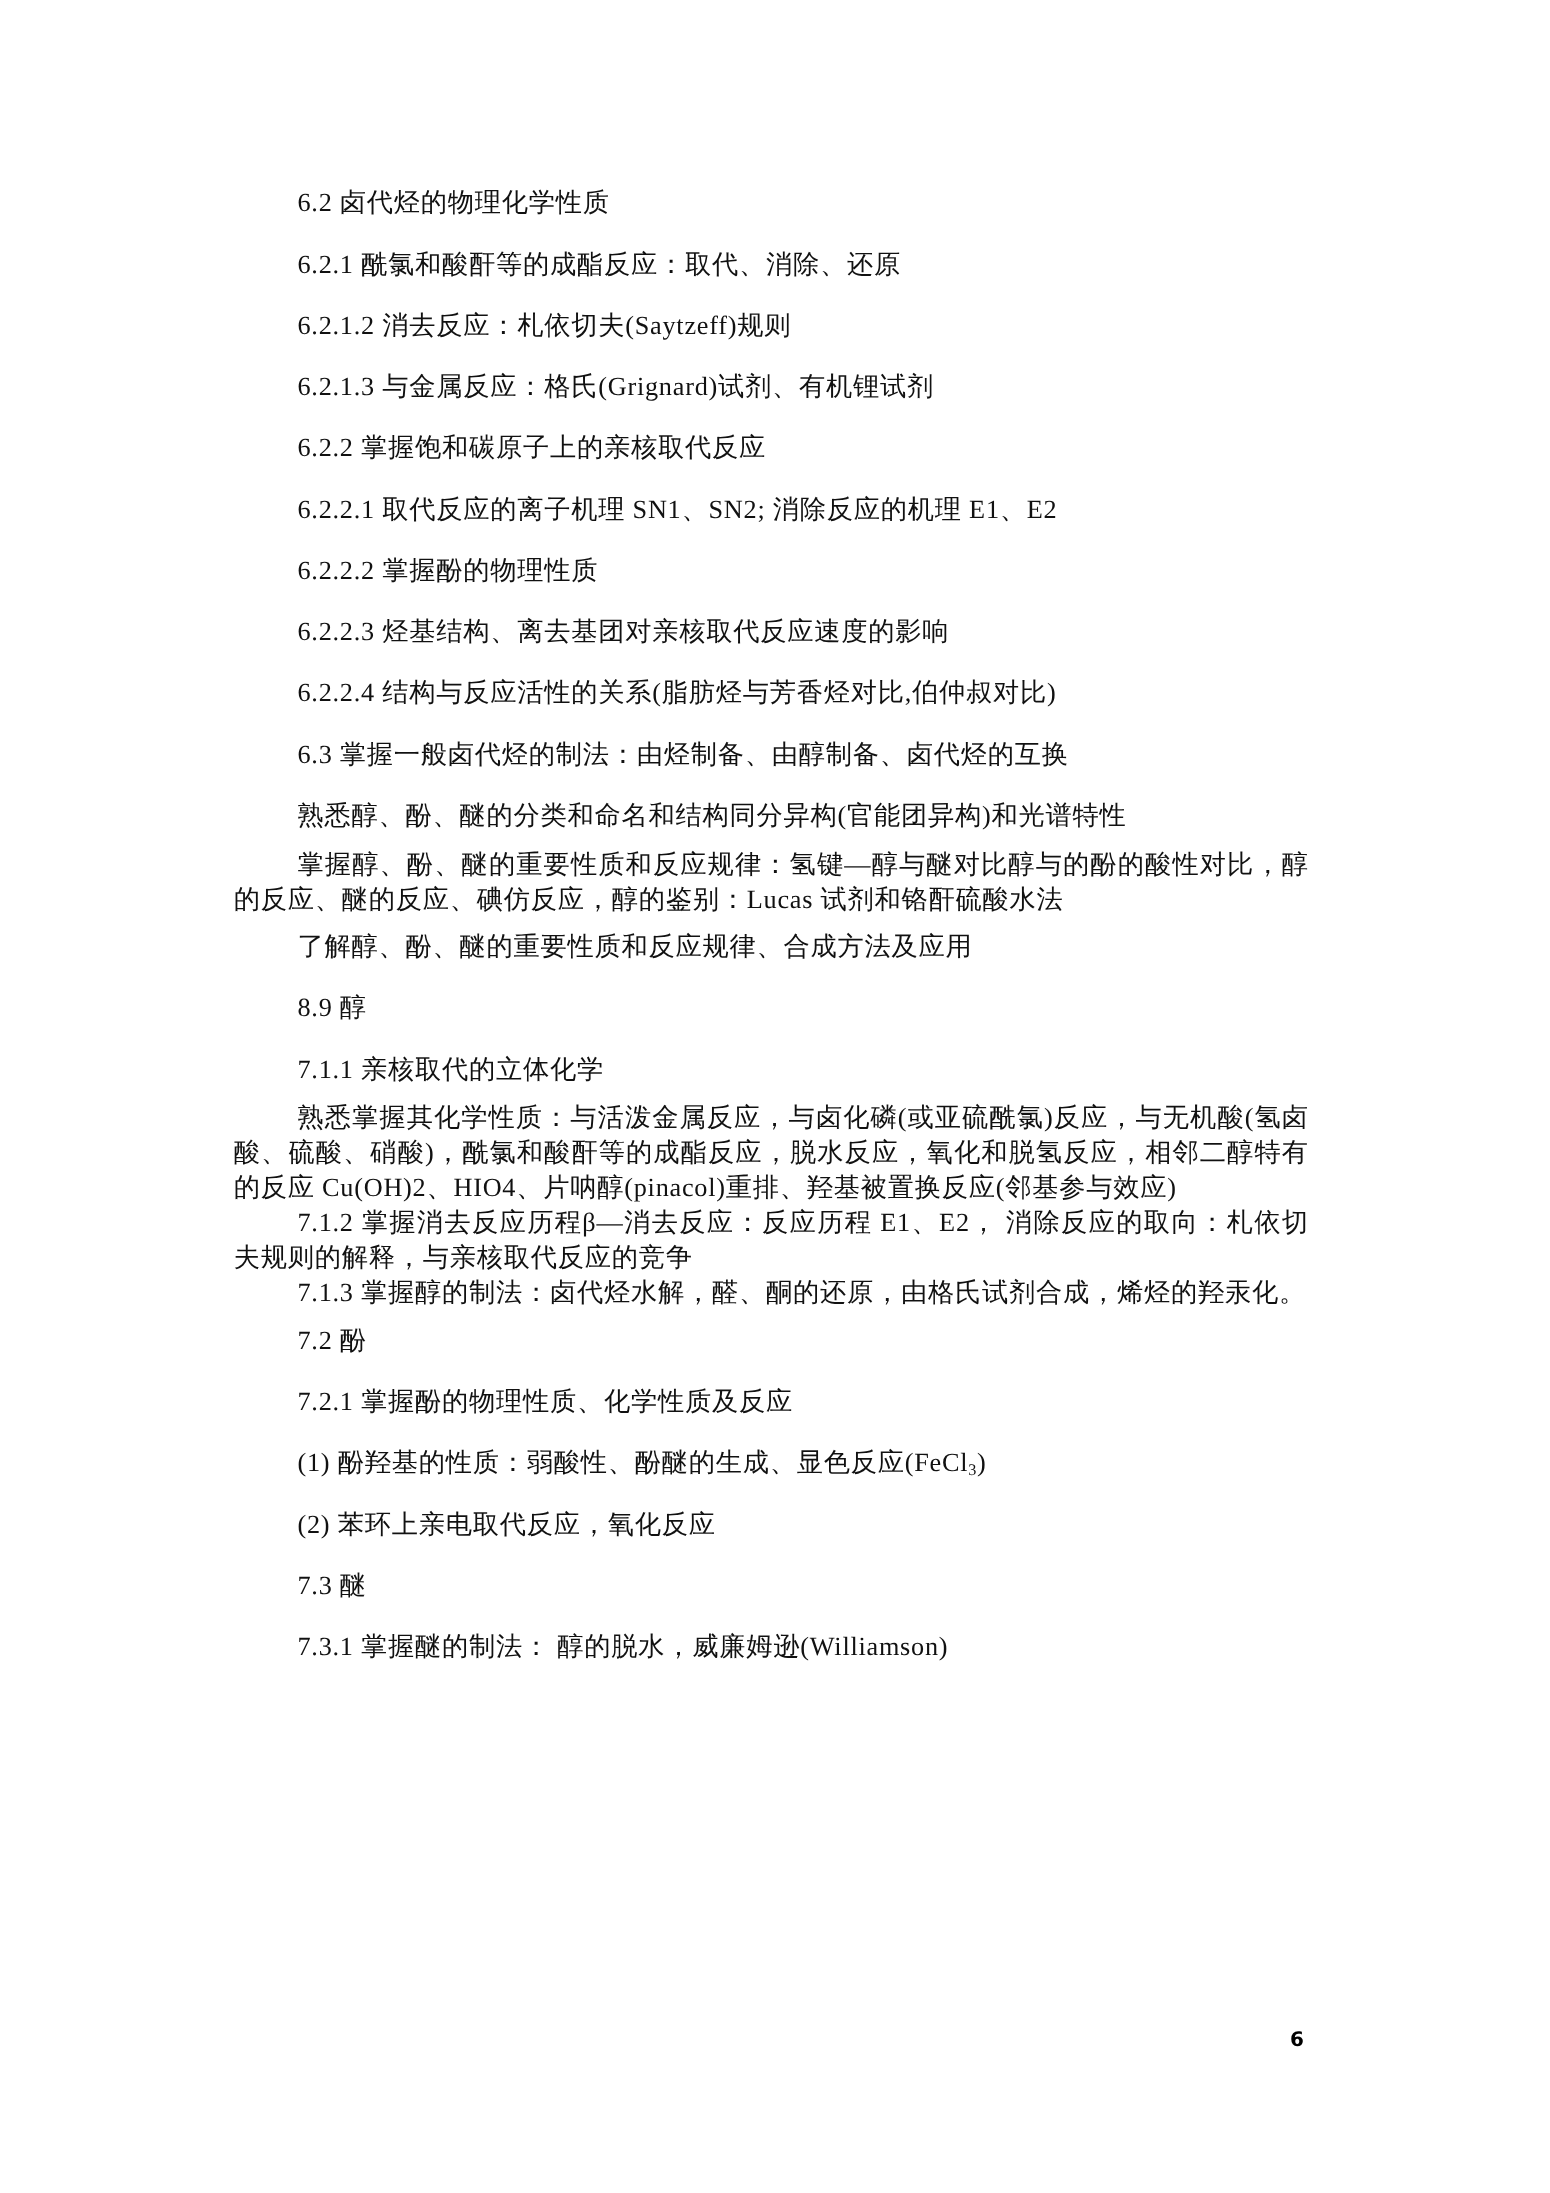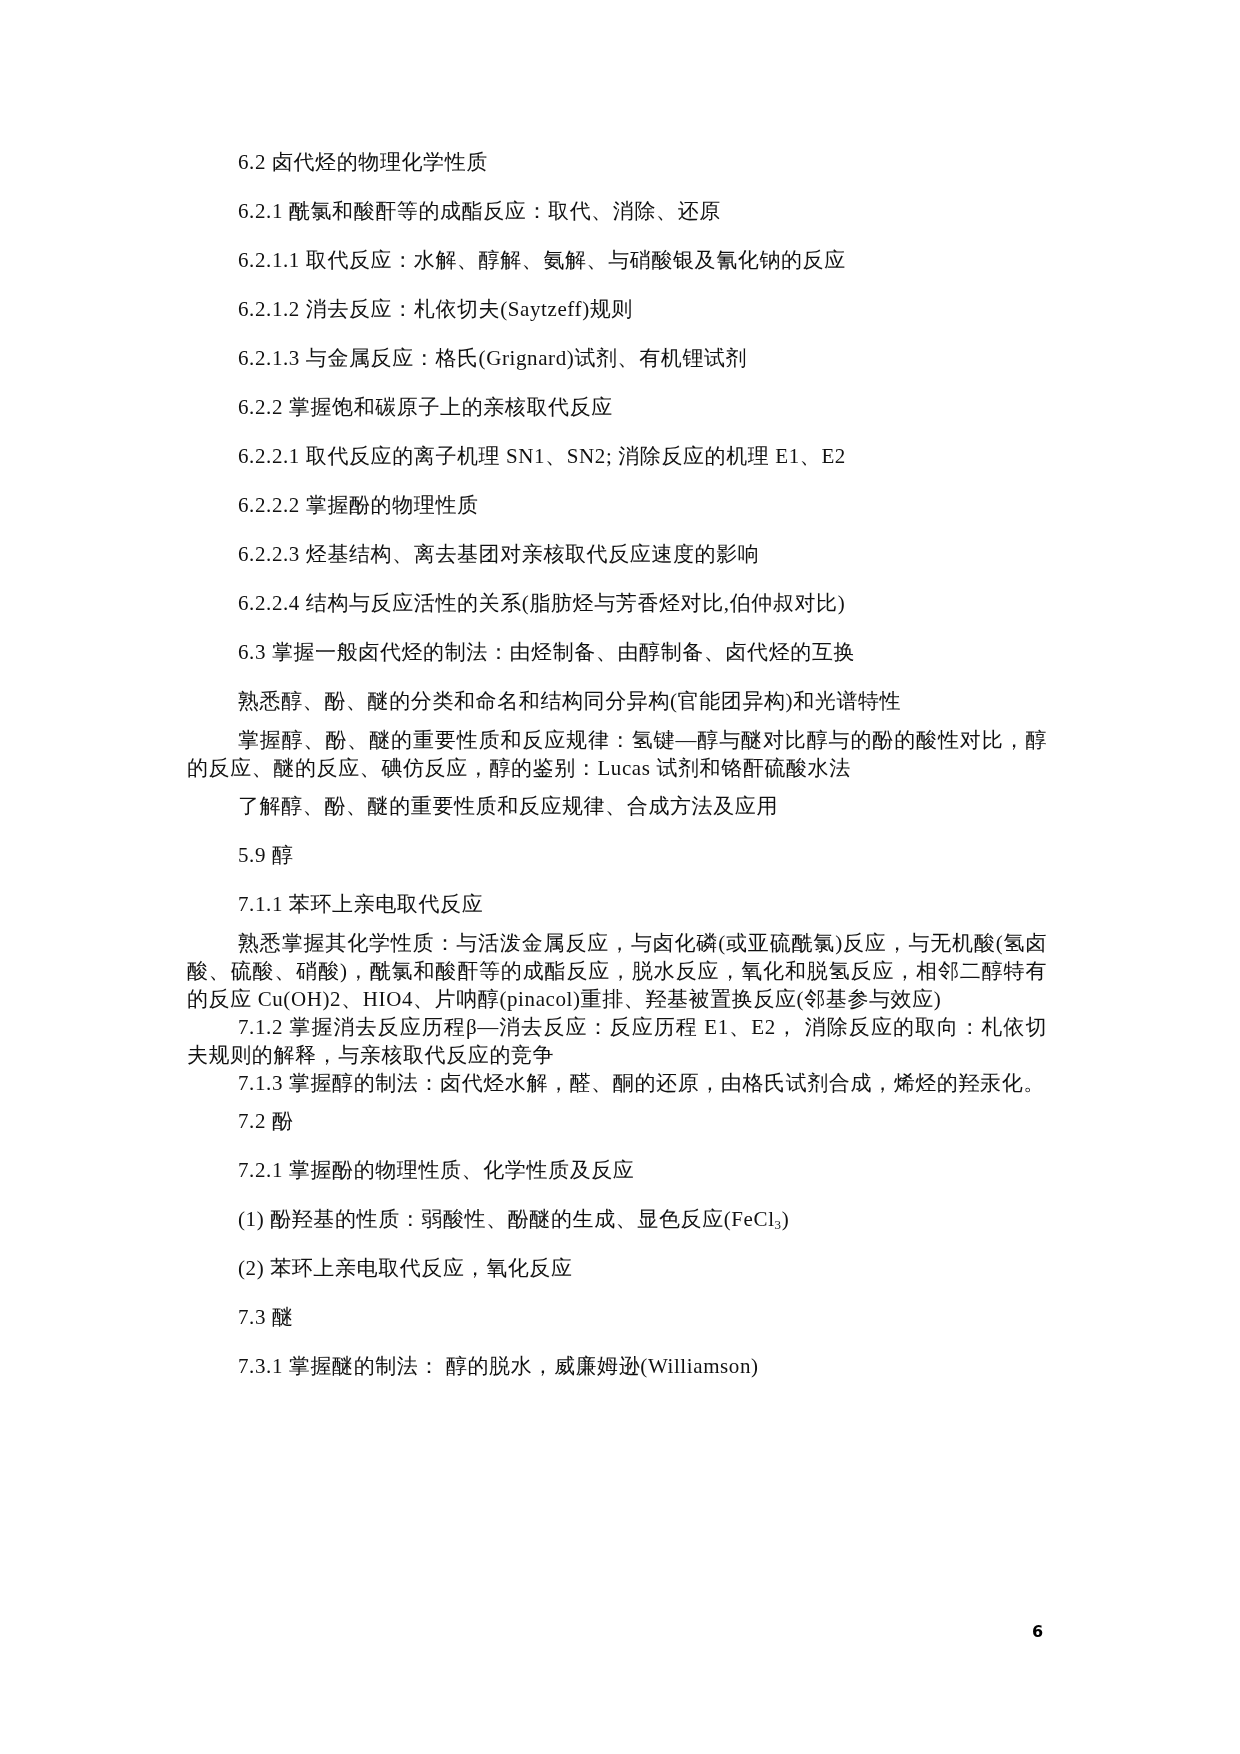--- a/index.html
+++ b/index.html
@@ -54,36 +54,35 @@
       font-size: 16px;
       color: #000;
     }
   </style>
 </head>
 <body>
 
 <div class="page">
   <div class="line indent">6.2  卤代烃的物理化学性质</div>
   <div class="line indent">6.2.1  酰氯和酸酐等的成酯反应：取代、消除、还原</div>
-  <div class="line indent">6.2.1.1 取代反应：水解、醇解、氨解、与硝酸银及氰化钠的反应</div>
   <div class="line indent">6.2.1.2 消去反应：札依切夫(Saytzeff)规则</div>
   <div class="line indent">6.2.1.3 与金属反应：格氏(Grignard)试剂、有机锂试剂</div>
   <div class="line indent">6.2.2  掌握饱和碳原子上的亲核取代反应</div>
   <div class="line indent">6.2.2.1 取代反应的离子机理 SN1、SN2; 消除反应的机理 E1、E2</div>
   <div class="line indent">6.2.2.2  掌握酚的物理性质</div>
   <div class="line indent">6.2.2.3  烃基结构、离去基团对亲核取代反应速度的影响</div>
   <div class="line indent">6.2.2.4 结构与反应活性的关系(脂肪烃与芳香烃对比,伯仲叔对比)</div>
   <div class="line indent">6.3 掌握一般卤代烃的制法：由烃制备、由醇制备、卤代烃的互换</div>
   <div class="line indent">熟悉醇、酚、醚的分类和命名和结构同分异构(官能团异构)和光谱特性</div>
 
   <p class="para">掌握醇、酚、醚的重要性质和反应规律：氢键—醇与醚对比醇与的酚的酸性对比，醇的反应、醚的反应、碘仿反应，醇的鉴别：Lucas 试剂和铬酐硫酸水法</p>
 
   <div class="line indent">了解醇、酚、醚的重要性质和反应规律、合成方法及应用</div>
-  <div class="line indent">5.9  醇</div>
-  <div class="line indent">7.1.1 苯环上亲电取代反应</div>
+  <div class="line indent">8.9  醇</div>
+  <div class="line indent">7.1.1 亲核取代的立体化学</div>
 
   <p class="para">熟悉掌握其化学性质：与活泼金属反应，与卤化磷(或亚硫酰氯)反应，与无机酸(氢卤酸、硫酸、硝酸)，酰氯和酸酐等的成酯反应，脱水反应，氧化和脱氢反应，相邻二醇特有的反应 Cu(OH)2、HIO4、片呐醇(pinacol)重排、羟基被置换反应(邻基参与效应)</p>
   <p class="para">7.1.2 掌握消去反应历程β—消去反应：反应历程 E1、E2， 消除反应的取向：札依切夫规则的解释，与亲核取代反应的竞争</p>
   <p class="para">7.1.3 掌握醇的制法：卤代烃水解，醛、酮的还原，由格氏试剂合成，烯烃的羟汞化。</p>
 
   <div class="line indent">7.2 酚</div>
   <div class="line indent">7.2.1 掌握酚的物理性质、化学性质及反应</div>
   <div class="line indent"><span>(1)  酚羟基的性质：弱酸性、酚醚的生成、显色反应(FeCl</span><sub>3</sub><span>)</span></div>
   <div class="line indent">(2)  苯环上亲电取代反应，氧化反应</div>
   <div class="line indent">7.3 醚</div>

